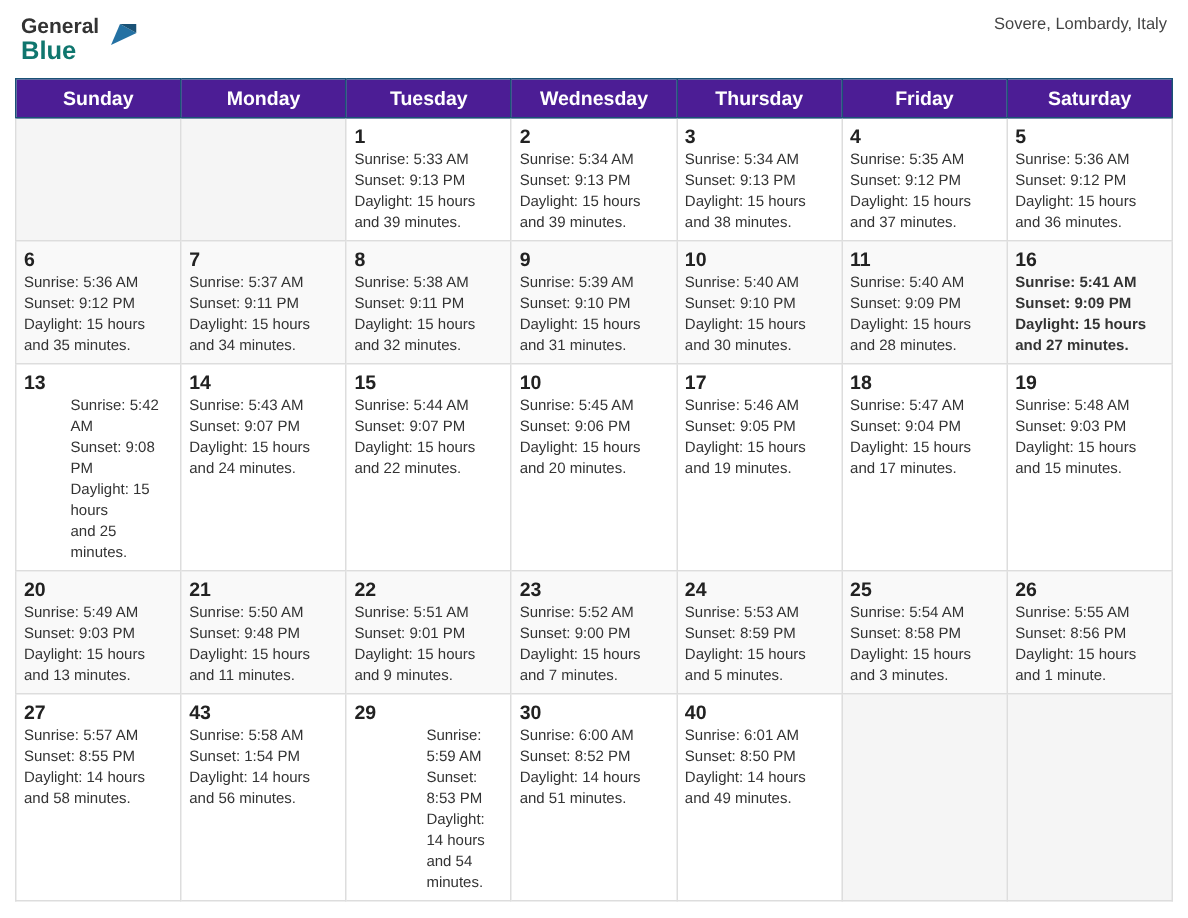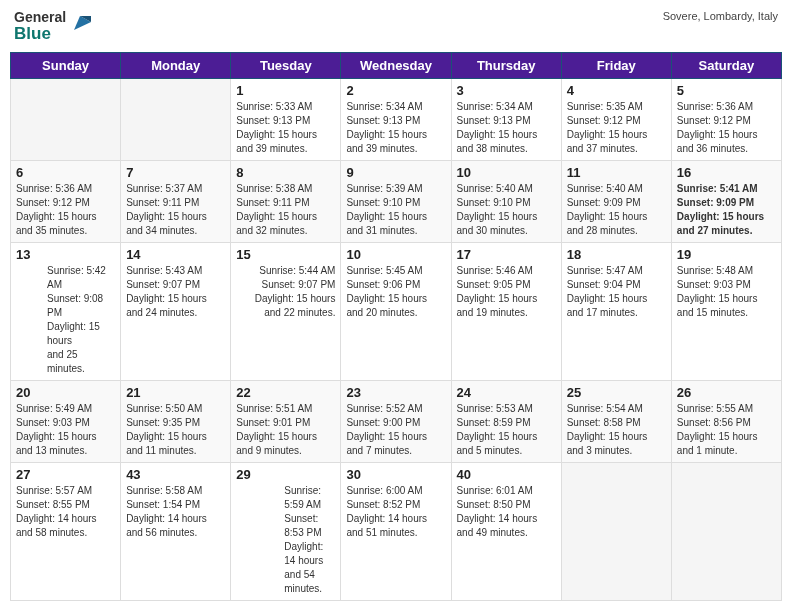--- a/index.html
+++ b/index.html
@@ -210,21 +210,21 @@
         </td>
         <td>
           <span class="day-number">14</span>
           <div class="day-info" style="white-space: pre-line;">Sunrise: 5:43 AM
 Sunset: 9:07 PM
 Daylight: 15 hours
 and 24 minutes.</div>
         </td>
         <td>
           <span class="day-number">15</span>
-          <div class="day-info" style="white-space: pre-line; text-align: right;">Sunrise: 5:44 AM
+          <div class="day-info" style="white-space: pre-line;">Sunrise: 5:44 AM
 Sunset: 9:07 PM
 Daylight: 15 hours
 and 22 minutes.</div>
         </td>
         <td>
           <span class="day-number">10</span>
           <div class="day-info" style="white-space: pre-line;">Sunrise: 5:45 AM
 Sunset: 9:06 PM
 Daylight: 15 hours
 and 20 minutes.</div>
@@ -255,21 +255,21 @@
         <td>
           <span class="day-number">20</span>
           <div class="day-info" style="white-space: pre-line;">Sunrise: 5:49 AM
 Sunset: 9:03 PM
 Daylight: 15 hours
 and 13 minutes.</div>
         </td>
         <td>
           <span class="day-number">21</span>
           <div class="day-info" style="white-space: pre-line;">Sunrise: 5:50 AM
-Sunset: 9:35 PM
+Sunset: 9:48 PM
 Daylight: 15 hours
 and 11 minutes.</div>
         </td>
         <td>
           <span class="day-number">22</span>
           <div class="day-info" style="white-space: pre-line;">Sunrise: 5:51 AM
 Sunset: 9:01 PM
 Daylight: 15 hours
 and 9 minutes.</div>
         </td>

